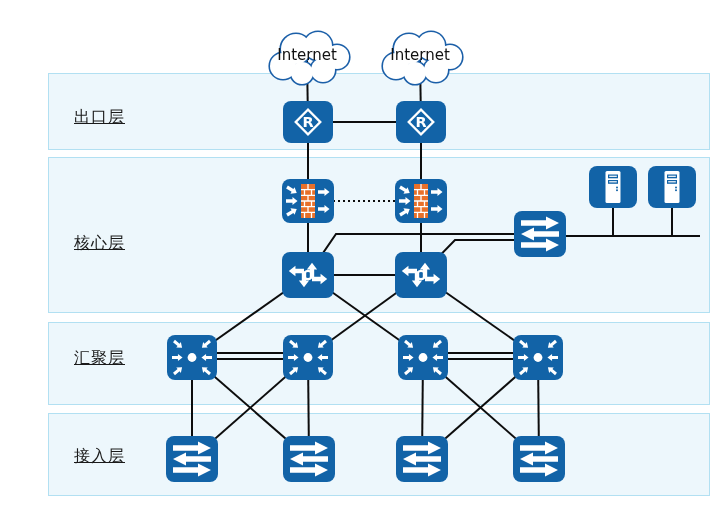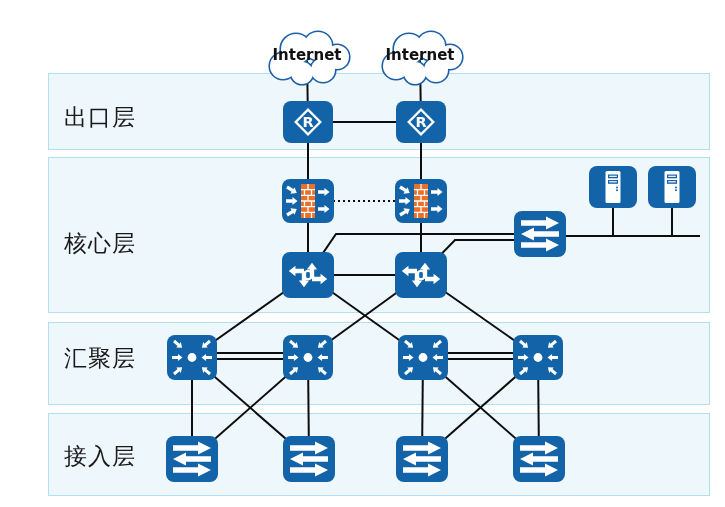--- a/index.html
+++ b/index.html
@@ -10,36 +10,36 @@
   .band{
     position:absolute;left:48px;width:660px;
     background:var(--band-fill,#edf7fc);
     border:1px solid var(--band-border,#b2e0f2);
   }
   #band-0{top:73px;height:75px;}
   #band-1{top:157px;height:154px;}
   #band-2{top:322px;height:81px;}
   #band-3{top:413px;height:81px;}
   .layer-label{
-    position:absolute;left:64px;
-    font-size:23px;line-height:22px;color:var(--label-text,#1a1a1a);
-    letter-spacing:1px;white-space:nowrap;
+    position:absolute;left:74px;
+    font-size:16px;line-height:22px;color:var(--label-text,#1a1a1a);
+    letter-spacing:1px;white-space:nowrap;text-decoration:underline;
   }
   #label-0{top:106px;}
   #label-1{top:232px;}
   #label-2{top:347px;}
   #label-3{top:445px;}
   .edges{position:absolute;left:0;top:0;width:725px;height:507px;}
   .edge{fill:none;stroke:var(--line,#0d0d0d);stroke-width:2px;}
   .edge.dotted{stroke-dasharray:2 3;stroke-width:1.8px;}
   .node{position:absolute;}
   .node svg{display:block;}
   .cloud-label{
     position:absolute;inset:0;display:flex;align-items:center;justify-content:center;
-    padding-bottom:7px;font-size:15px;font-weight:bold;color:#111;
+    padding-bottom:7px;font-size:15px;font-weight:normal;color:#111;
   }
   
   .box{fill:var(--icon-blue,#1263a7);}
   .wh{fill:#fff;}
   .ring{fill:none;stroke:#fff;stroke-width:2.4px;}
   .dotc{fill:#fff;}
   .brick{fill:var(--brick,#e8702a);}
   .bline{stroke:#fff;stroke-width:1.3px;fill:none;}
   .diamond{fill:none;stroke:#fff;stroke-width:2.3px;}
   .rletter{fill:#fff;font-family:"DejaVu Sans","Liberation Sans",sans-serif;font-weight:bold;font-size:14.5px;}

